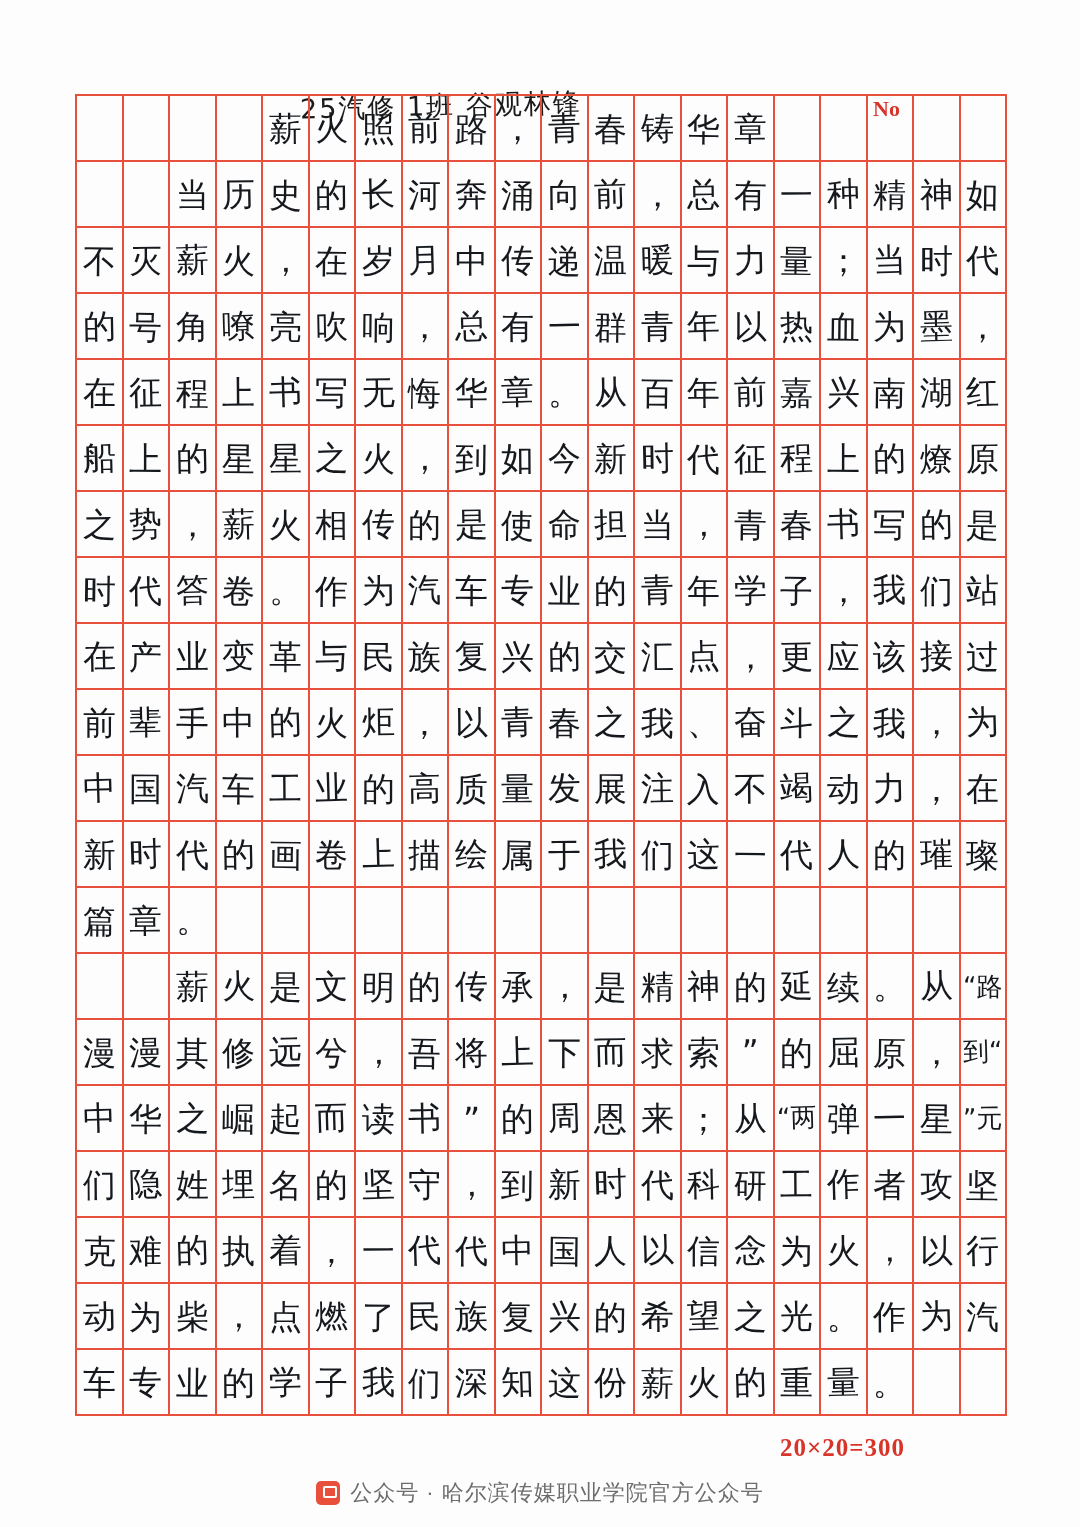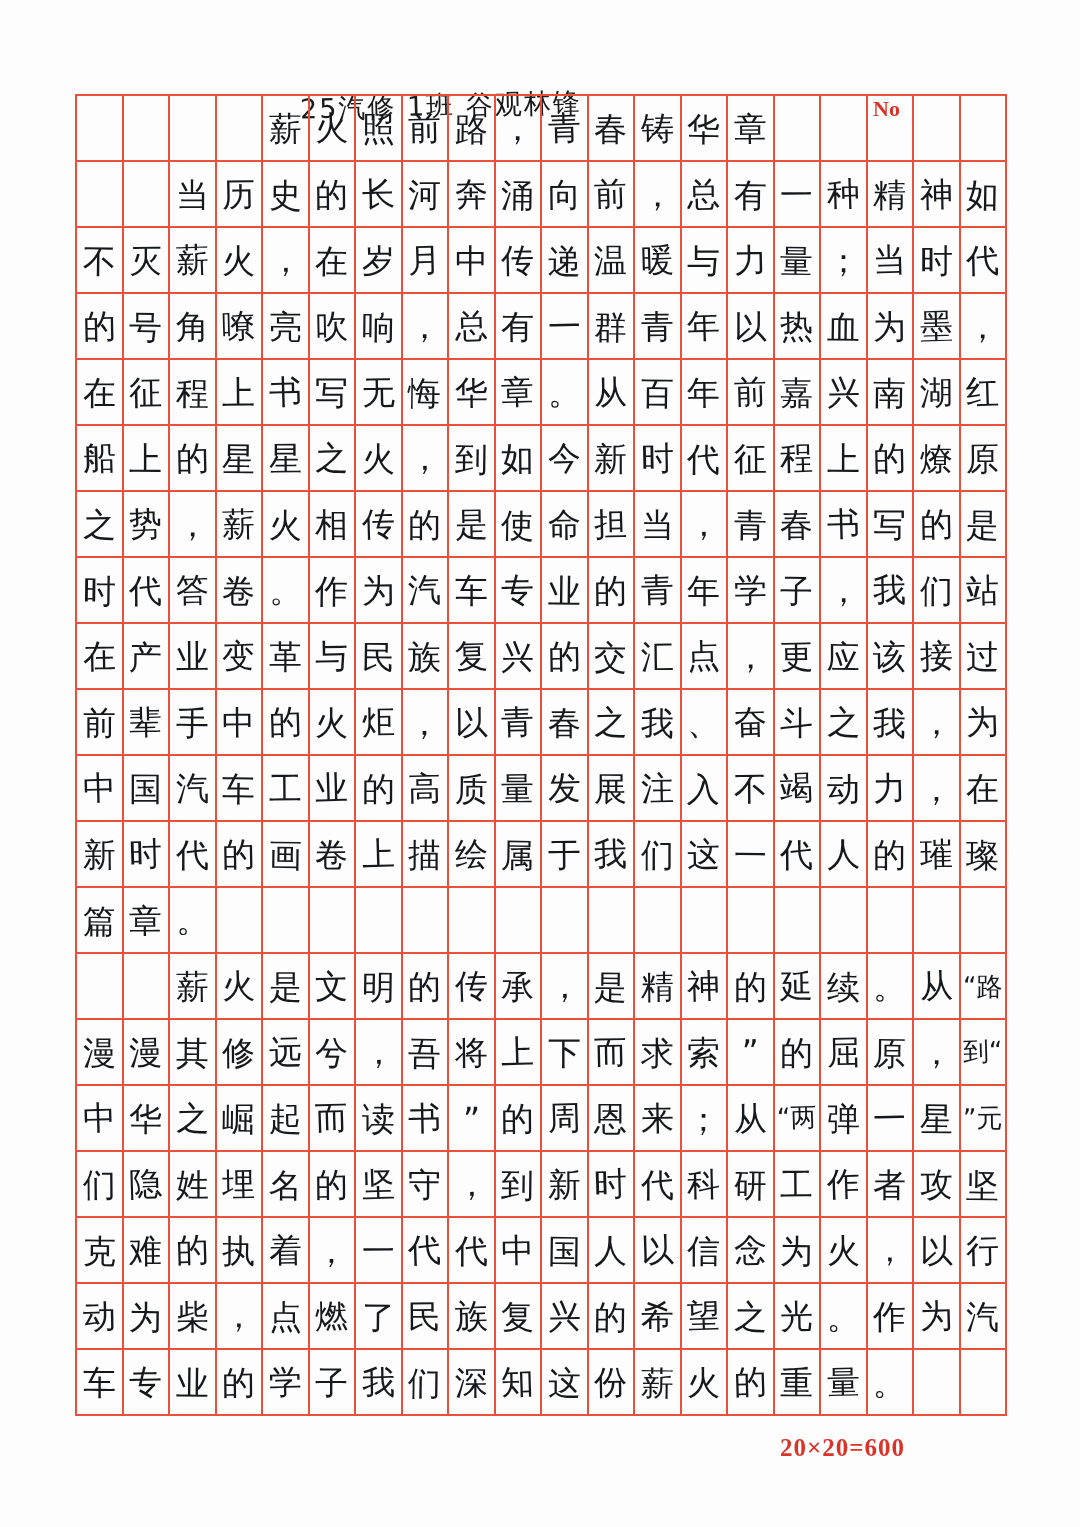--- a/index.html
+++ b/index.html
@@ -1317,16 +1317,22 @@
           <span class="ch" style="transform: rotate(-1.1deg) translateY(-0.4px);">量</span>
         </div>
         <div class="cell">
           <span class="ch" style="transform: rotate(0.7deg) translateY(0.8px);">。</span>
         </div>
         <div class="cell"></div>
         <div class="cell"></div>
       </div>
     </div>
 
-  <div class="count-label">20×20=600</div>
+  <div class="count-label">20×20=300</div>
 
+  <div class="watermark">
+    <span class="wm-inner">
+      <span class="wm-logo"></span>
+      <span class="wm-text">公众号 · 哈尔滨传媒职业学院官方公众号</span>
+    </span>
+  </div>
 
 </div>
 
 </body></html>

